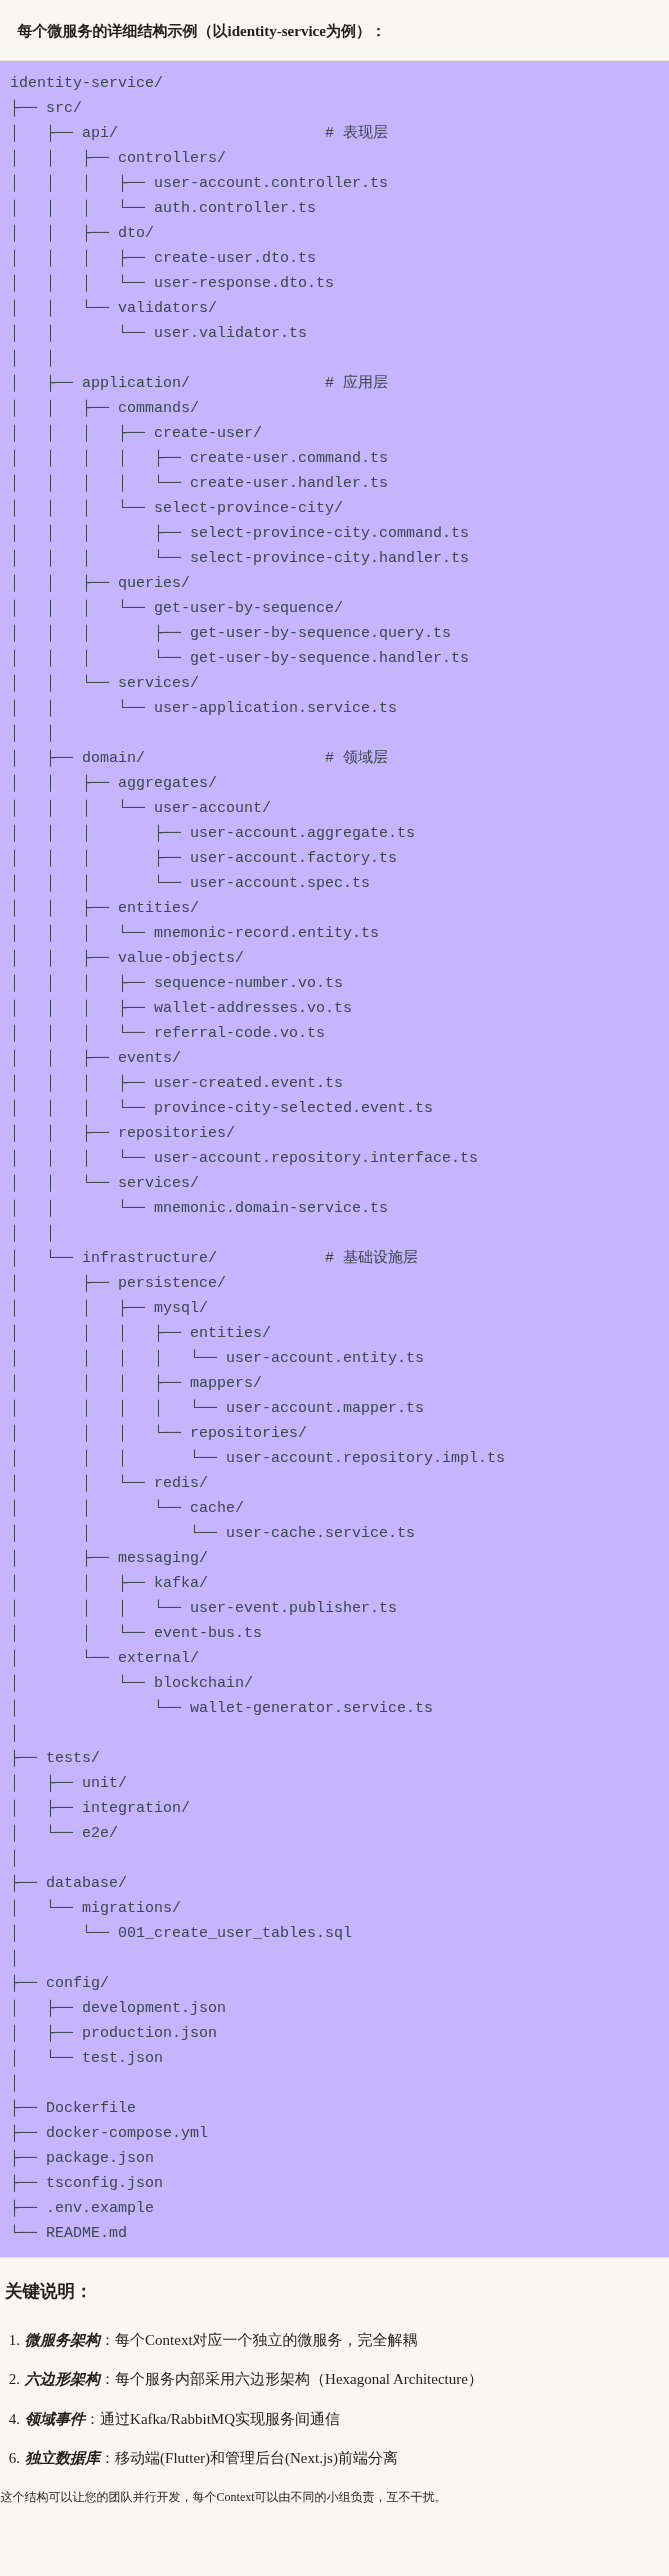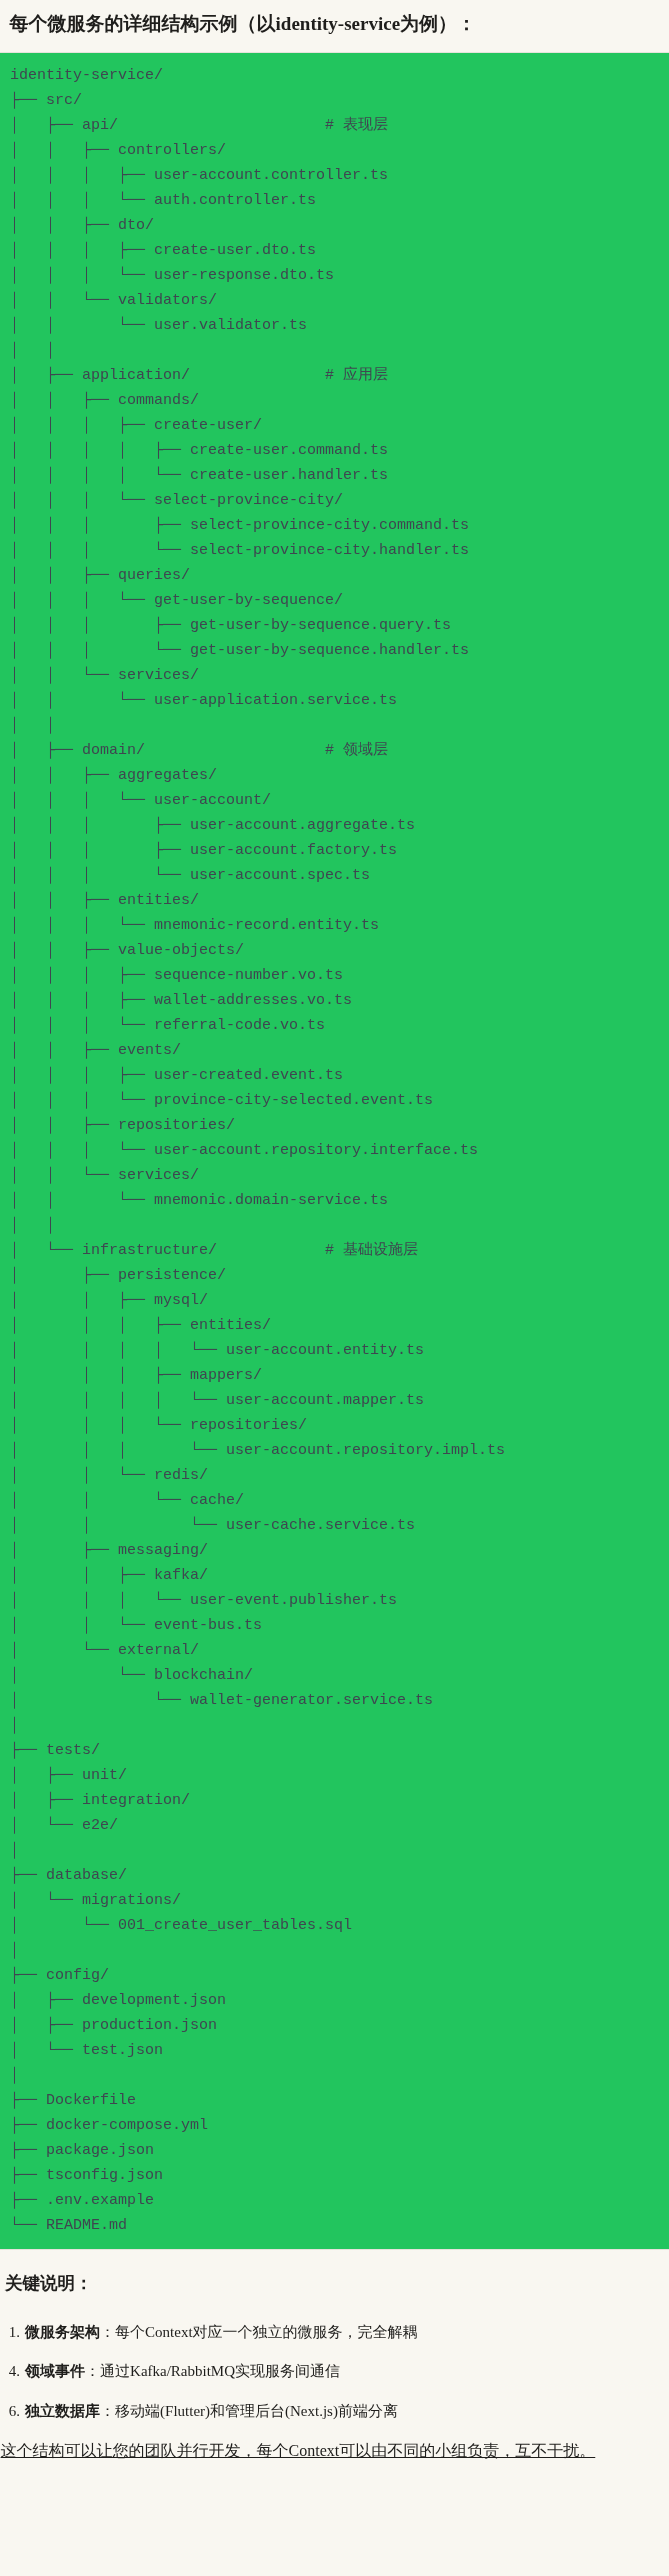--- a/index.html
+++ b/index.html
@@ -6,32 +6,32 @@
     margin: 0;
     padding: 0;
   }
   body {
     width: 669px;
     background: #F9F7F1;
     color: #1F1E1C;
     font-family: "Liberation Serif", serif;
   }
   .page-title {
-    margin: 4px;
+    margin: 12px;
     padding: 6.3px 5px 0 5.6px;
-    font-size: 19px;
+    font-size: 15px;
     line-height: 27px;
     font-weight: 700;
   }
   .code-block {
     box-sizing: border-box;
     margin: 14.4px 0 0 0;
     padding: 10.6px 5px 10.6px 10px;
     width: 669px;
-    background: #22c55e;
+    background: #c4b5fd;
     border-top: 0.6px solid #E5E3DB;
     border-bottom: 0.6px solid #E5E3DB;
     overflow: hidden;
   }
   .code-block code {
     display: block;
     font-family: "Liberation Mono", "DejaVu Sans Mono", monospace;
     font-size: 15px;
     line-height: 25px;
     color: #3F4650;
@@ -49,27 +49,27 @@
   .note-item {
     margin: 0 0 14.4px 3.8px;
     font-size: 15px;
     line-height: 25px;
   }
   .note-num {
     margin-right: 5px;
   }
   .note-term {
     font-weight: 700;
+    font-style: italic;
   }
   .closing-paragraph {
     margin: 7.5px 0 8.8px 0;
     padding: 0 2.5px 0 0.6px;
-    font-size: 16px;
+    font-size: 12px;
     line-height: 25px;
-    text-decoration: underline;
   }
 </style>
 </head>
 <body>
 
 <h4 class="page-title">每个微服务的详细结构示例（以identity-service为例）：</h4>
 
 <pre class="code-block"><code>identity-service/
 ├── src/
 │   ├── api/                       # 表现层
@@ -159,20 +159,23 @@
 └── README.md</code></pre>
 
 <div class="notes">
 
   <div class="notes-heading">关键说明：</div>
 
   <div class="note-item">
     <span class="note-num">1.</span><span class="note-term">微服务架构</span><span class="note-colon">：</span><span class="note-text">每个Context对应一个独立的微服务，完全解耦</span>
   </div>
 
+  <div class="note-item">
+    <span class="note-num">2.</span><span class="note-term">六边形架构</span><span class="note-colon">：</span><span class="note-text">每个服务内部采用六边形架构（Hexagonal Architecture）</span>
+  </div>
 
 
   <div class="note-item">
     <span class="note-num">4.</span><span class="note-term">领域事件</span><span class="note-colon">：</span><span class="note-text">通过Kafka/RabbitMQ实现服务间通信</span>
   </div>
 
 
   <div class="note-item">
     <span class="note-num">6.</span><span class="note-term">独立数据库</span><span class="note-colon">：</span><span class="note-text">移动端(Flutter)和管理后台(Next.js)前端分离</span>
   </div>

